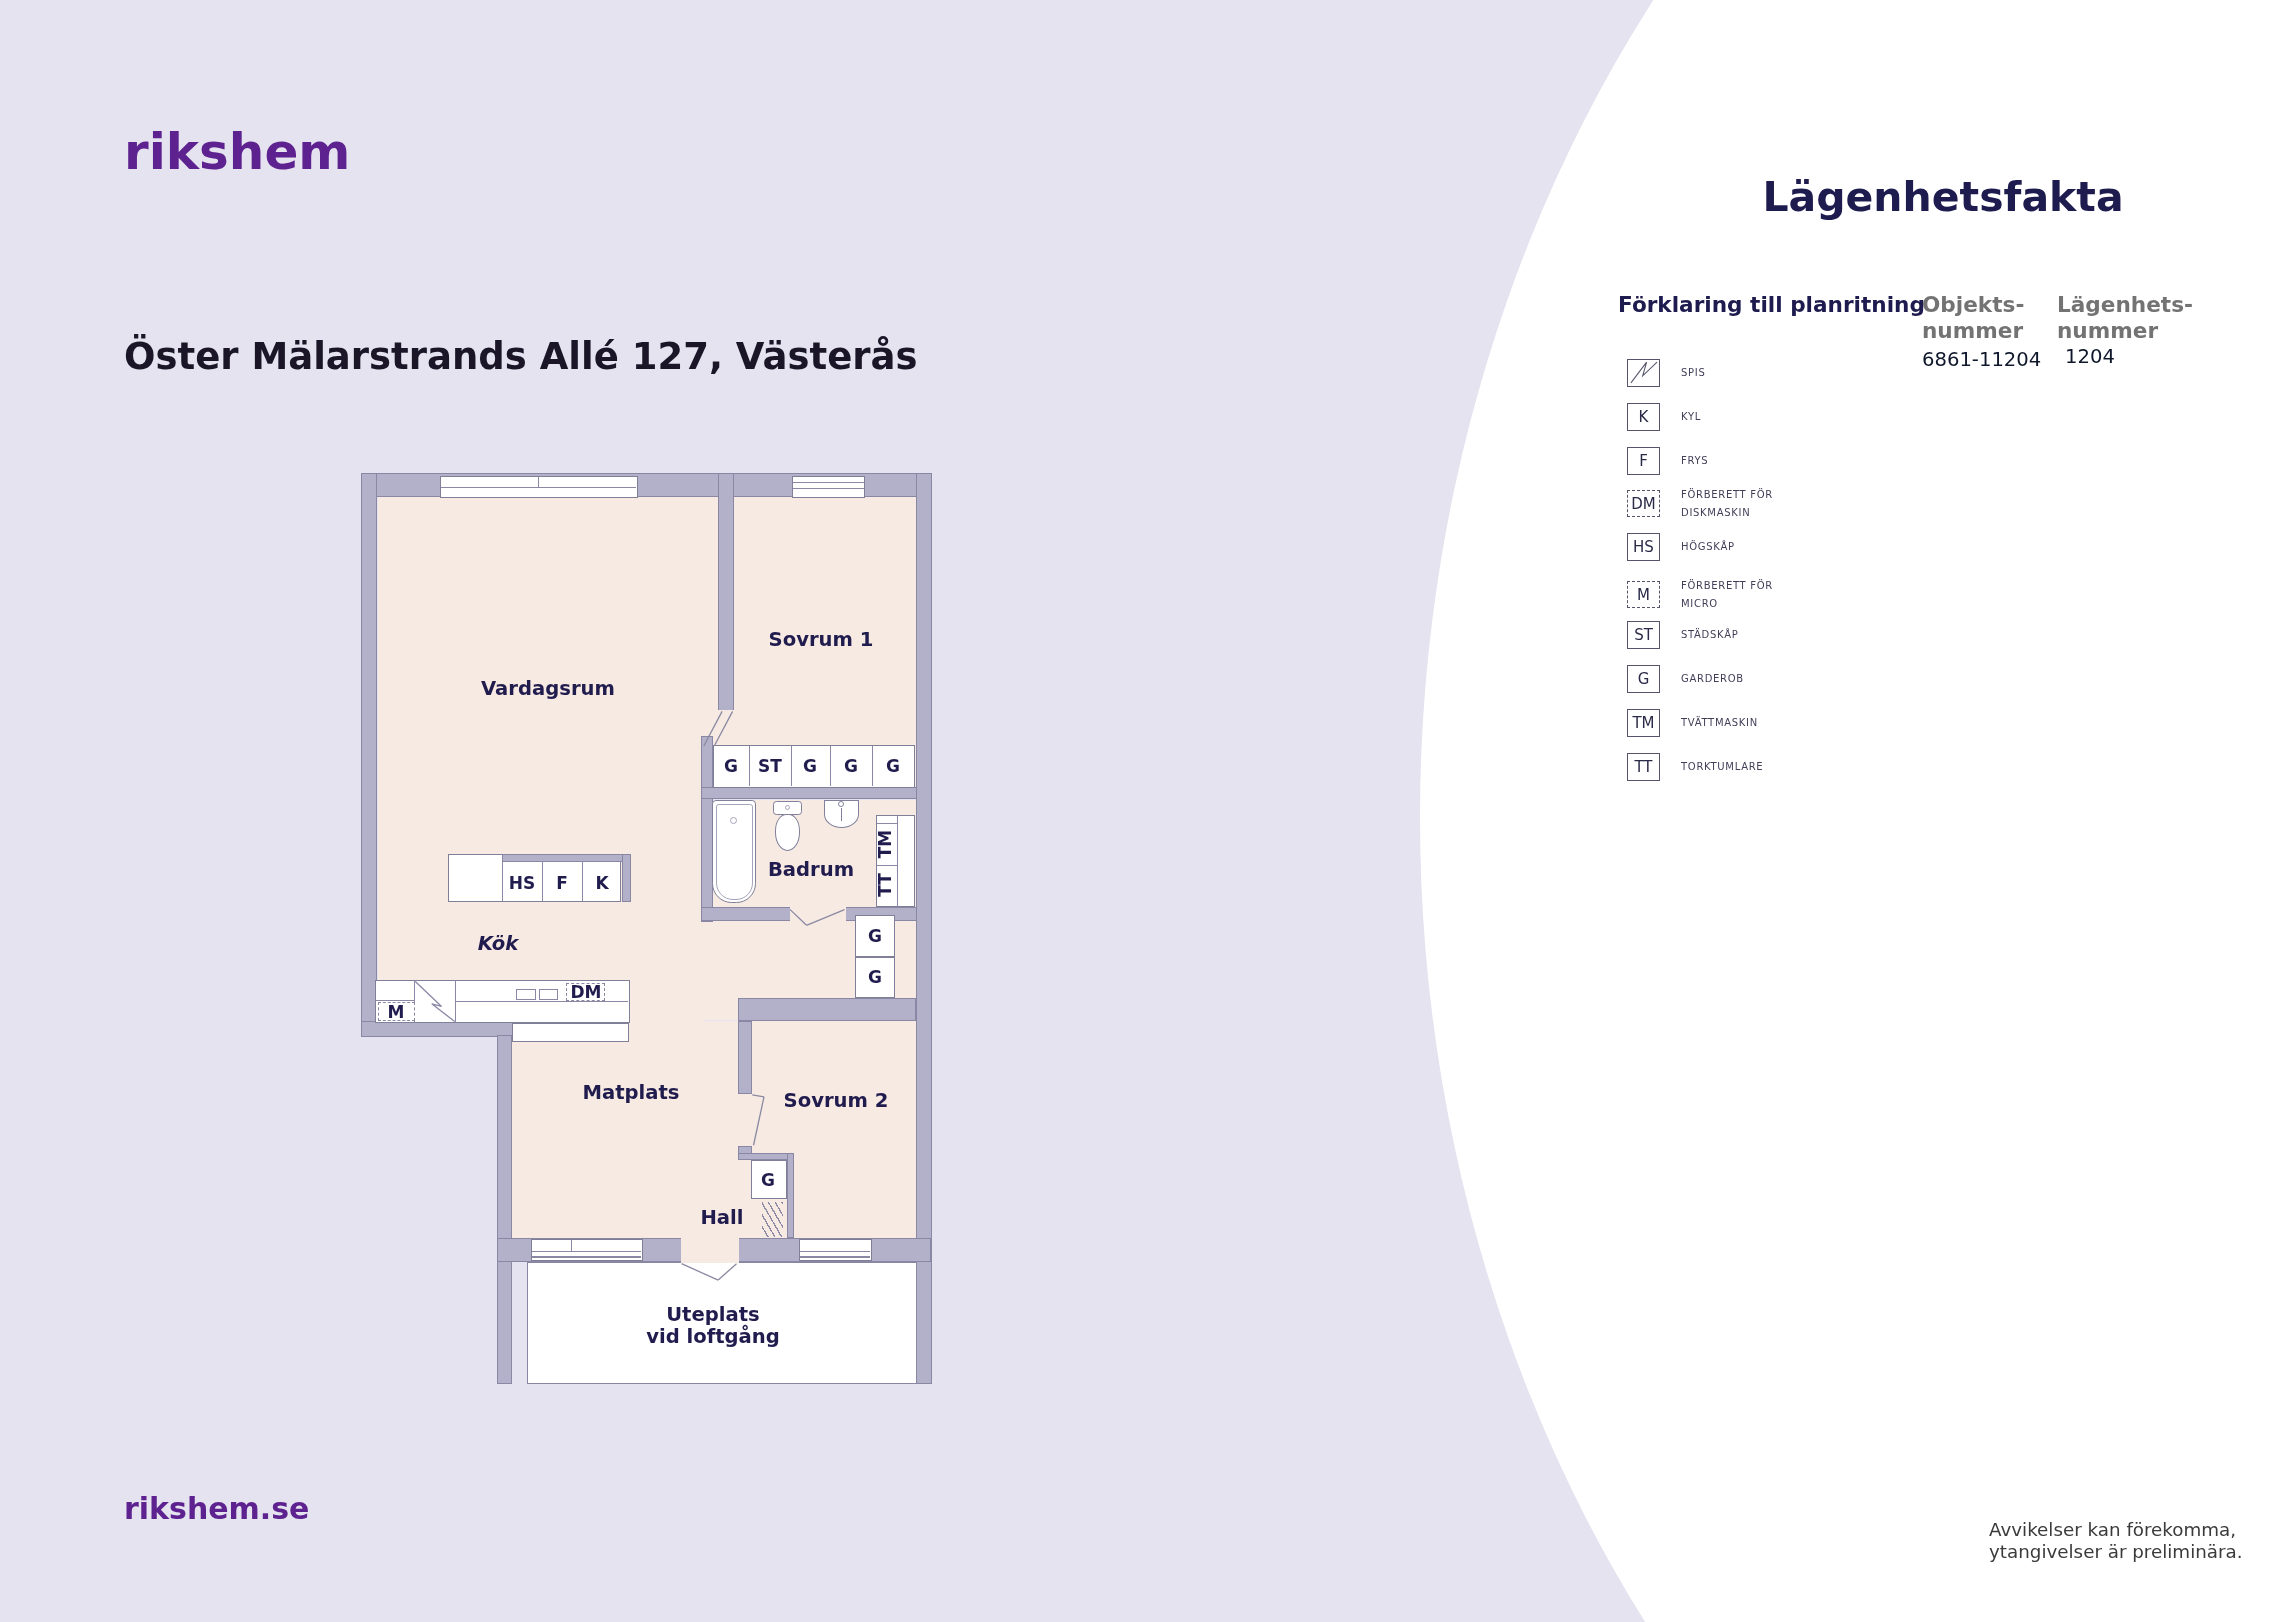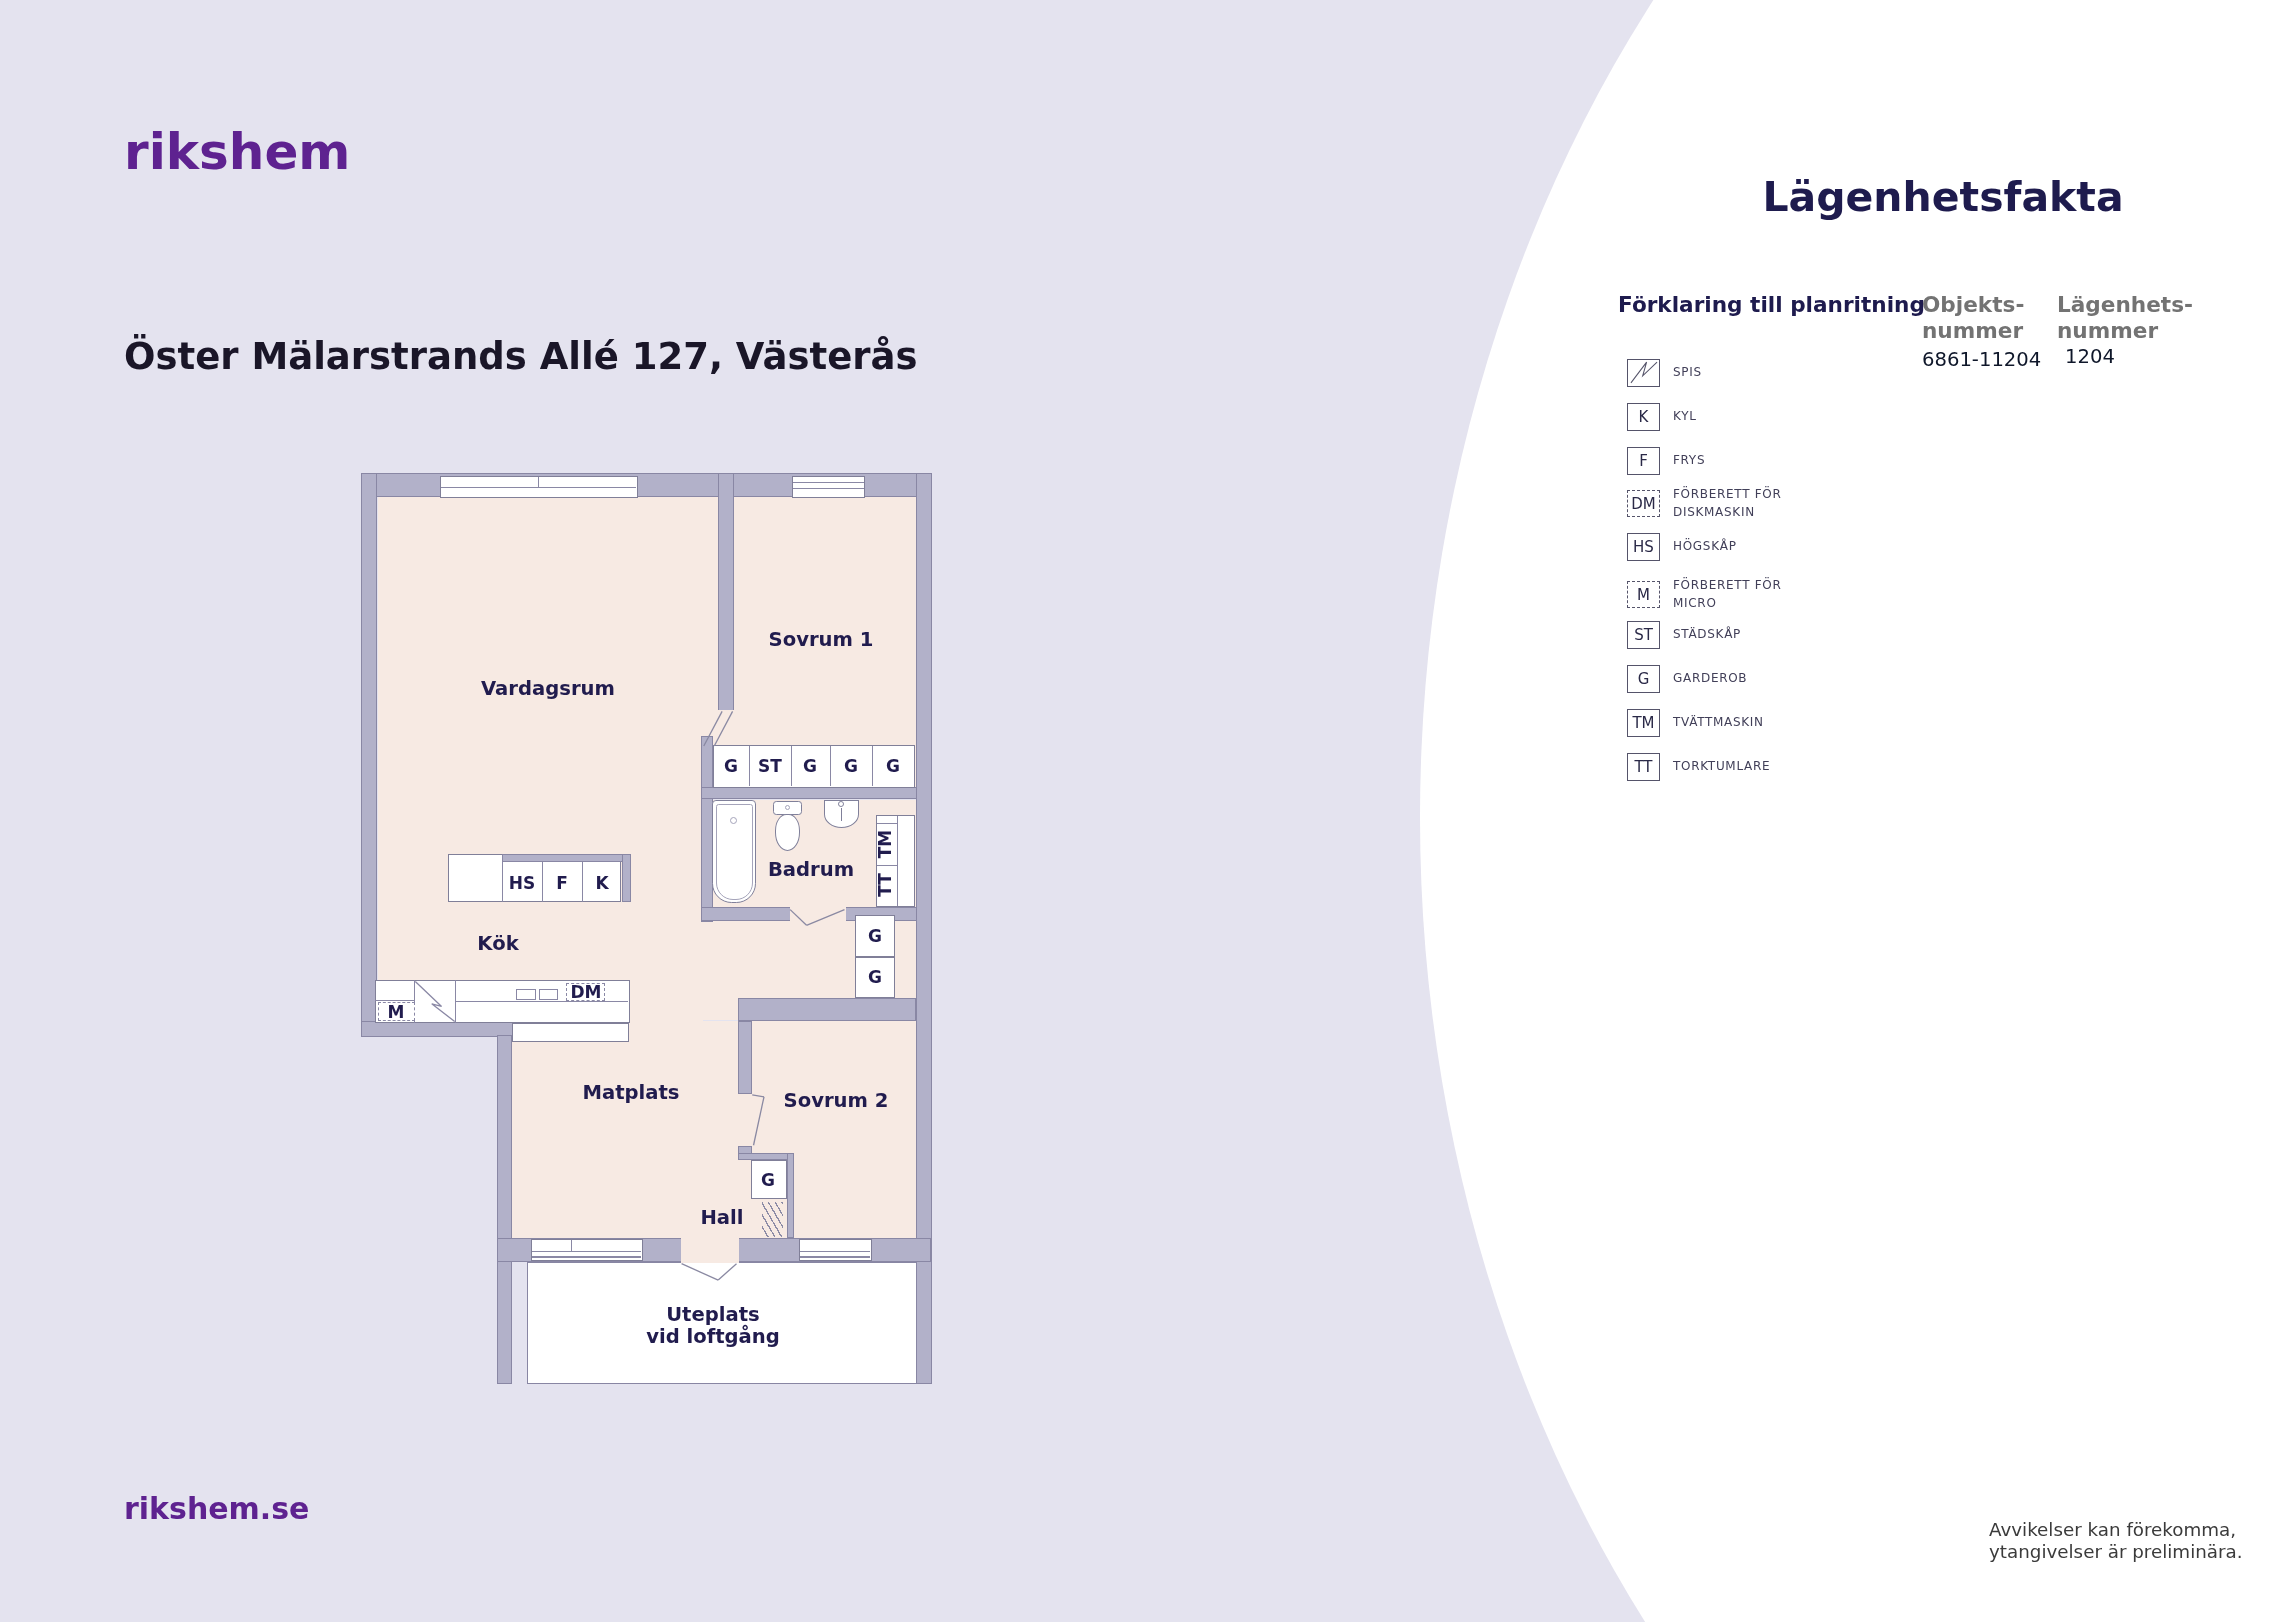--- a/index.html
+++ b/index.html
@@ -28,21 +28,21 @@
   .factstitle{position:absolute;left:1701px;top:173px;width:484px;text-align:center;
               font-size:41px;font-weight:bold;color:#1e1b4e;}
   .legtitle{position:absolute;left:1618px;top:292px;font-size:21.6px;font-weight:bold;color:#1e1b4e;}
   .colhead{position:absolute;font-size:21.6px;font-weight:bold;color:#737373;white-space:pre-line;line-height:26px;}
   .colval{position:absolute;font-size:19.6px;color:#0f172a;}
   .lrow{position:absolute;display:flex;align-items:center;}
   .lbox{width:33px;height:27.5px;background:#fff;border:1.3px solid #55546a;box-sizing:border-box;
         display:flex;align-items:center;justify-content:center;flex:none;}
   .lbox.dash{border-style:dashed;}
   .lcode{font-size:15px;color:#2a2947;}
-  .llabel{margin-left:13px;font-size:12px;color:#413f58;letter-spacing:0.7px;white-space:pre-line;line-height:17.7px;}
+  .llabel{margin-left:21px;font-size:10px;color:#413f58;letter-spacing:0.7px;white-space:pre-line;line-height:17.7px;}
   
   .site{position:absolute;left:124px;top:1491px;font-size:30px;font-weight:bold;color:#5e2290;}
   .disclaimer{position:absolute;left:1989px;top:1519px;font-size:18.3px;color:#3b3b3b;
               white-space:pre-line;line-height:22px;}
   svg{display:block;}
 </style>
 </head>
 <body>
 
 <div class="page">
@@ -187,21 +187,21 @@
         <line x1="693" y1="714" x2="751" y2="690"></line>
         <line x1="610" y1="973" x2="628" y2="976"></line>
         <line x1="628" y1="976" x2="612" y2="1050"></line>
         <line x1="502" y1="1231" x2="558" y2="1256"></line>
         <line x1="558" y1="1256" x2="586" y2="1231"></line>
       </g>
     </svg>
 
     <div class="rlabel" style="left:548px;top:689px;">Vardagsrum</div>
     <div class="rlabel" style="left:821px;top:640px;">Sovrum 1</div>
-    <div class="rlabel" style="left:498px;top:944px;">Kök</div>
+    <div class="rlabel" style="left:498px;top:944px;font-style:italic;">Kök</div>
     <div class="rlabel" style="left:631px;top:1093px;">Matplats</div>
     <div class="rlabel" style="left:836px;top:1101px;">Sovrum 2</div>
     <div class="rlabel" style="left:811px;top:870px;">Badrum</div>
     <div class="rlabel" style="left:722px;top:1218px;">Hall</div>
     <div class="rlabel" style="left:713px;top:1326px;text-align:center;">Uteplats
 vid loftgång</div>
   </div>
 
   <div class="factstitle">Lägenhetsfakta</div>
   <div class="legtitle">Förklaring till planritning</div>

